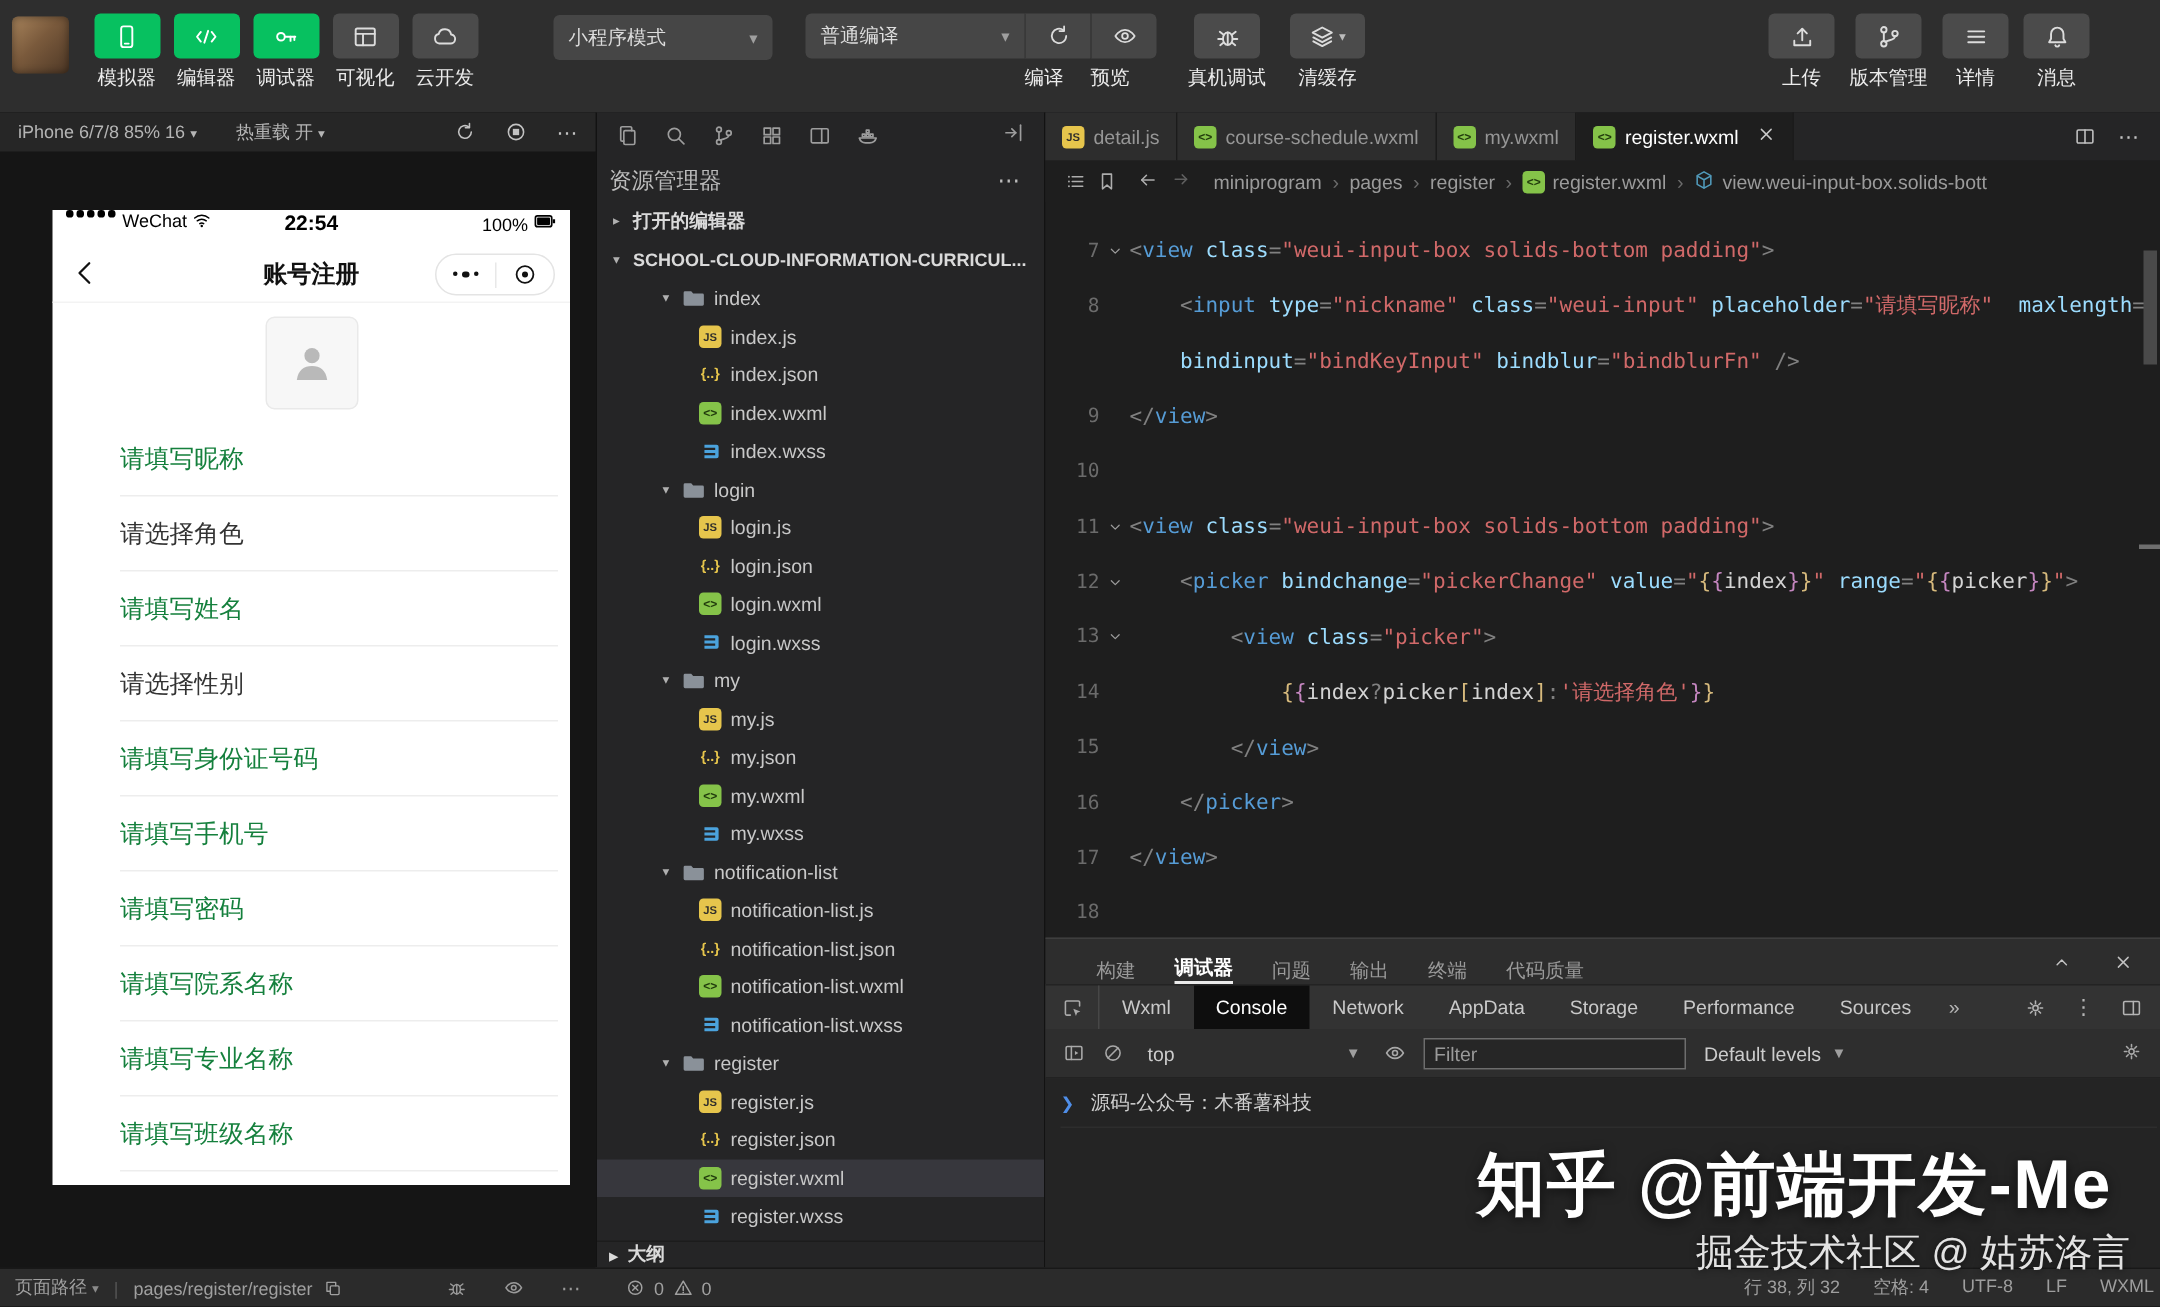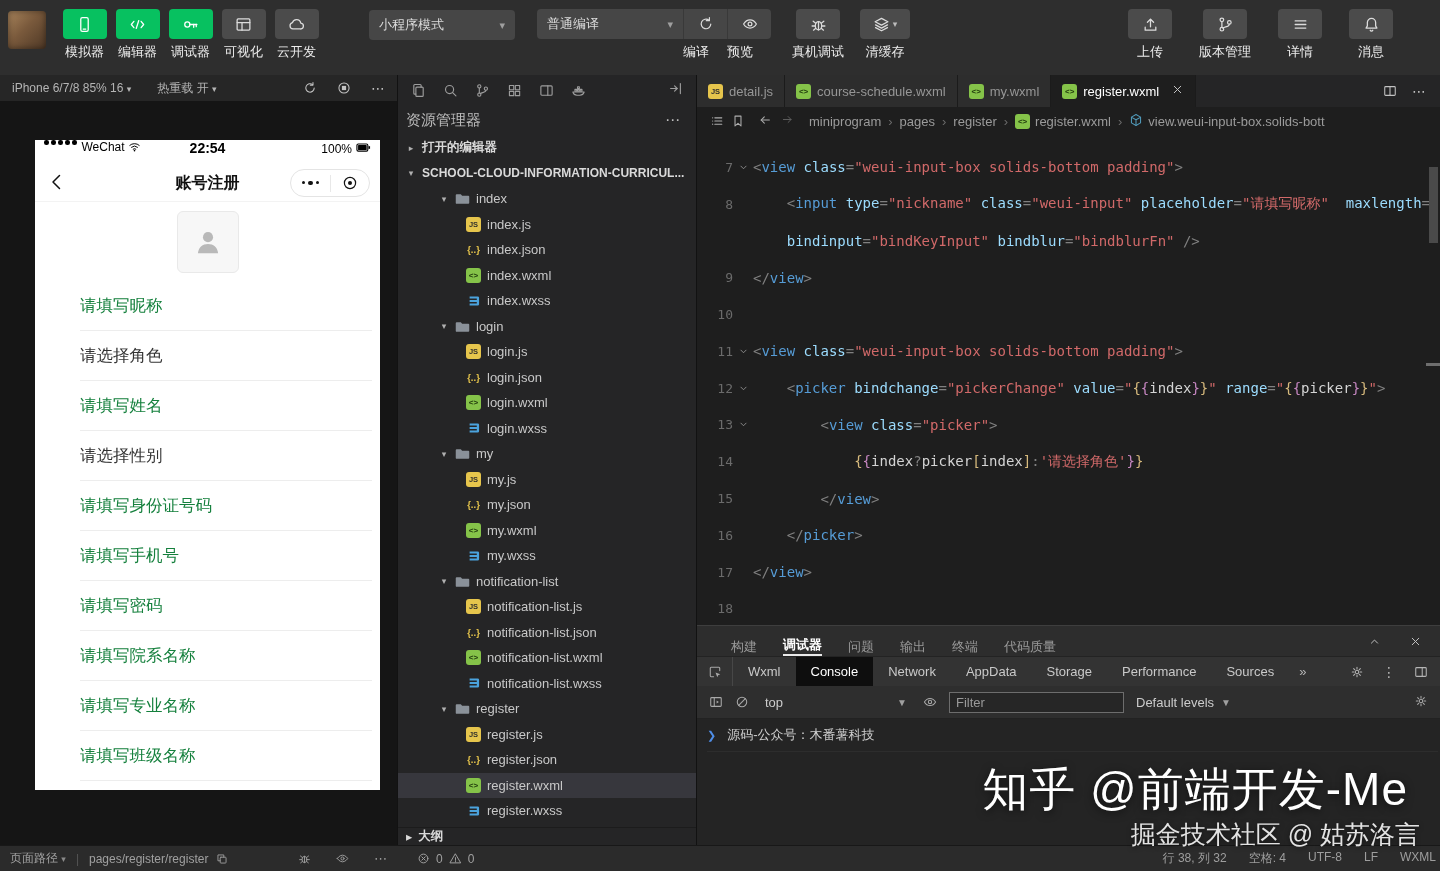--- a/index.html
+++ b/index.html
@@ -21,21 +21,21 @@
   .dd{height:30px;background:#464646;border-radius:4px;display:flex;align-items:center;justify-content:space-between;
       color:#dcdcdc;font-size:13px;padding:0 10px;cursor:pointer}
   .dd .caret{color:#9f9f9f;font-size:11px;margin-left:8px}
   .dd.mode{width:146px;margin:1px 0 0 46px;flex:none}
   .cgroup{display:flex;margin-left:22px;flex:none}
   .ccol{display:flex;flex-direction:column;align-items:flex-start}
   .dd2{width:146px;border-radius:4px 0 0 4px}
   .seg{width:44px;height:30px;background:#464646;border-left:1px solid #393939;display:flex;align-items:center;justify-content:center;font-size:16px;color:#dcdcdc;cursor:pointer}
   .segr{border-radius:0 4px 4px 0}
   .minicaret{font-size:9px;color:#bbb;margin-left:3px}
-  .rtools{margin-left:auto;display:flex;gap:17px;margin-right:42px}
+  .rtools{margin-left:auto;display:flex;margin-right:42px}
   
   .main{flex:1;display:flex;min-height:0}
 
   
   .simcol{width:397px;background:#151515;position:relative;flex:none}
   .sim-toolbar{height:26px;background:#262626;display:flex;align-items:center;font-size:12px;color:#b5b5b5;padding:0 12px}
   .sim-toolbar .hot{margin-left:26px}
   .sim-acts{margin-left:auto;display:flex;gap:20px;color:#c2c2c2;font-size:14px}
   .phone{position:absolute;left:35px;top:65px;width:345px;height:650px;background:#fff;color:#000}
   .p-status{height:25px;display:flex;align-items:flex-start;padding:0 9px;font-size:12px;position:relative}
@@ -137,21 +137,21 @@
   .sb{height:26px;background:#2b2b2b;border-top:1px solid #181818;display:flex;align-items:center;font-size:12px;color:#a0a0a0;flex:none}
   .sb-sim{width:397px;display:flex;align-items:center;gap:8px;padding-left:10px;flex:none}
   .sb-sim .caret{font-size:9px;color:#8a8a8a}
   .sb-div{color:#555;margin:0 2px}
   .sb-sim-icons{margin-left:auto;display:flex;gap:25px;margin-right:10px;font-size:13px;color:#9a9a9a}
   .sb-exp{width:300px;display:flex;align-items:center;gap:6px;padding-left:20px;flex:none;font-size:12px}
   .sb-exp .ic{font-size:13px}
   .sb-ed{flex:1;display:flex;justify-content:flex-end;gap:22px;padding-right:4px;color:#9e9e9e}
 
   
-  .wm1{position:absolute;right:32px;bottom:50px;font-size:46px;font-weight:normal;color:#fff;z-index:60;
+  .wm1{position:absolute;right:32px;bottom:50px;font-size:46px;font-weight:bold;color:#fff;z-index:60;
        text-shadow:0 2px 8px rgba(0,0,0,.6);letter-spacing:1px;pointer-events:none}
   .wm2{position:absolute;right:20px;bottom:20px;font-size:25px;color:rgba(255,255,255,.88);z-index:60;
        text-shadow:0 1px 5px rgba(0,0,0,.55);pointer-events:none}
 </style>
 </head>
 <body>
 
 <div class="app">
   <div class="toolbar" id="toolbar">
       <div class="avatar"></div>

